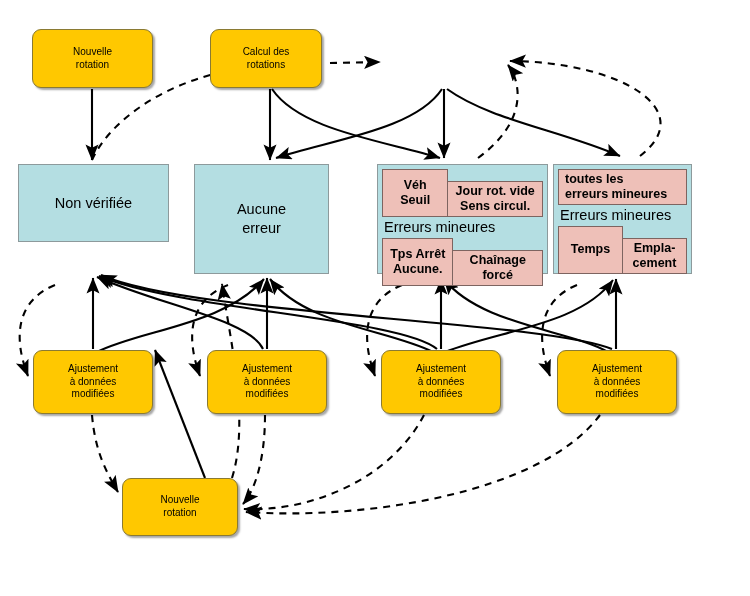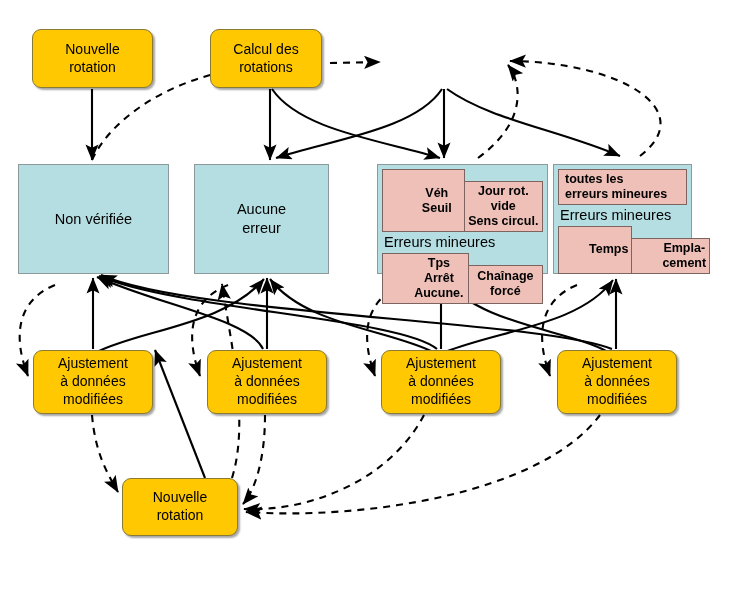--- a/index.html
+++ b/index.html
@@ -35,21 +35,21 @@
     text-align: center;
     z-index: 5;
   }
   
   .n-action {
     background: #ffc800;
     border: 1px solid #8a7a33;
     border-radius: 9px;
     box-shadow: 2px 2px 2px rgba(0,0,0,0.35);
     color: #000000;
-    font-size: 14px;
+    font-size: 10px;
     line-height: 1.28;
     padding: 2px 4px;
   }
   
   .n-state {
     background: #b4dee2;
     border: 1px solid #8d9a9c;
     color: #000000;
     font-size: 14.5px;
     line-height: 1.3;
@@ -87,21 +87,21 @@
   }
   .err-title {
     font-size: 14.5px;
     font-weight: normal;
     color: #000000;
     text-align: left;
     padding: 2px 1px 2px 2px;
     line-height: 1.15;
     white-space: nowrap;
   }
-  .flex1 { flex: 1 1 0; padding-left: 30px; }
+  .flex1 { flex: 1 1 0; }
 </style>
 </head>
 <body>
 
 <div id="canvas">
 
   <svg id="edges" viewBox="0 0 750 596">
     <defs>
       <marker id="arrow" markerWidth="9" markerHeight="9" refX="7.4" refY="3.1" orient="auto" markerUnits="strokeWidth">
         <path d="M0,0 L7.6,3.1 L0,6.2 L1.6,3.1 z" fill="#000000"></path>
@@ -184,21 +184,21 @@
     <span>Nouvelle</span>
     <span>rotation</span>
   </div>
 
   <div class="node n-action" style="left:210px; top:29px; width:112px; height:59px; flex-direction:column;">
     <span>Calcul des</span>
     <span>rotations</span>
   </div>
 
 
-  <div class="node n-state" style="left:18px; top:164px; width:151px; height:110px;">
+  <div class="node n-state" style="left:18px; top:164px; width:151px; height:78px;">
     <span>Non vérifiée</span>
   </div>
 
   <div class="node n-state" style="left:194px; top:164px; width:135px; height:110px; flex-direction:column;">
     <span>Aucune</span>
     <span>erreur</span>
   </div>
 
   <div class="node n-errgroup" style="left:377px; top:164px; width:171px; height:110px;">
     <div class="err-row">

